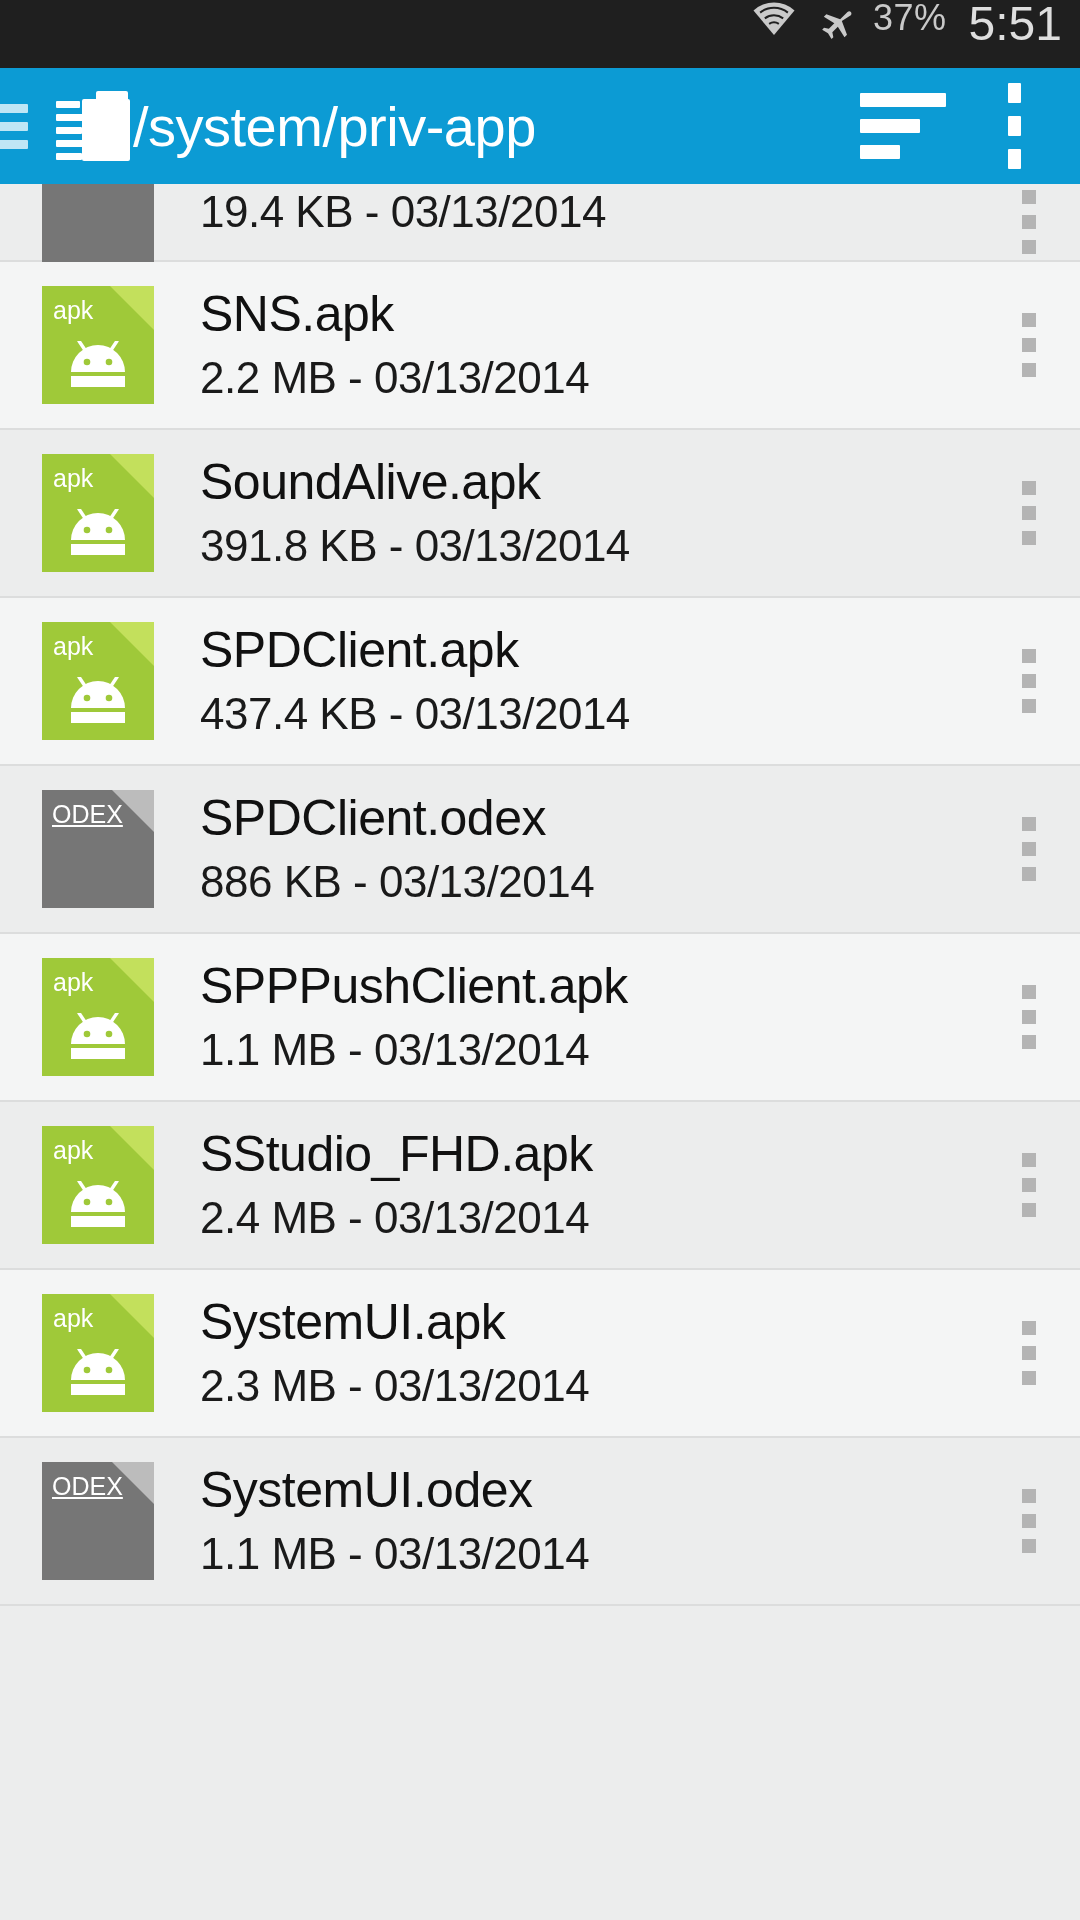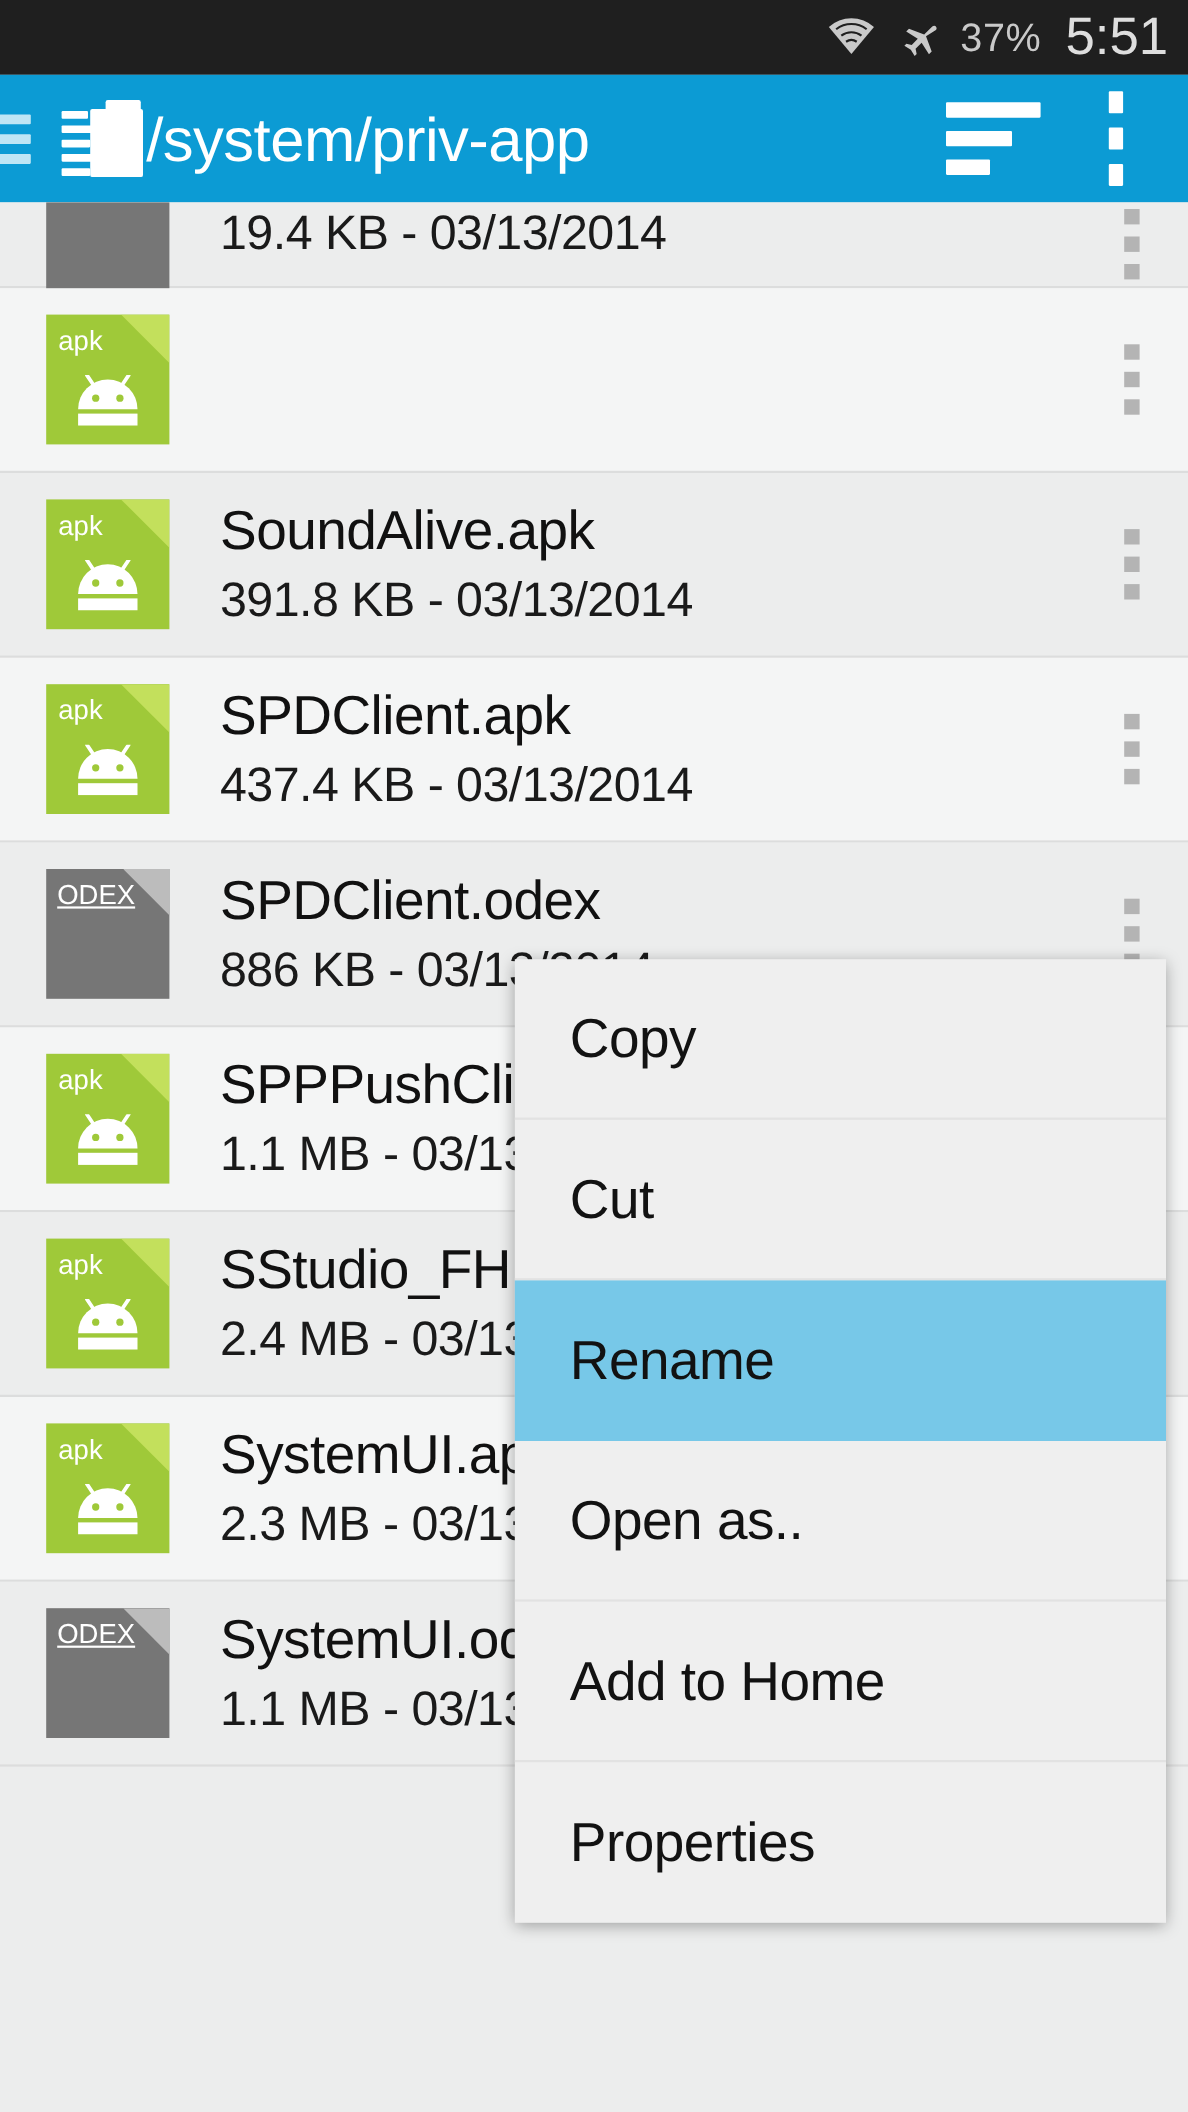--- a/index.html
+++ b/index.html
@@ -7,21 +7,21 @@
     width:1080px; height:1920px;
     background:#eceded;
     font-family:"Liberation Sans", sans-serif;
     overflow:hidden;
   }
   #screen { position:relative; width:1080px; height:1920px; overflow:hidden; background:#eceded; }
 
   
   .statusbar {
     position:absolute; top:0; left:0; width:1080px; height:68px;
-    background:#1f1f1f; display:flex; align-items:center;
+    background:#1f1f1f; display:flex; 
     justify-content:flex-end; padding-right:18px; gap:16px;
   }
   .sb-text {
     color:#c9c9c9; font-size:36px; font-weight:400;
     letter-spacing:0.5px; line-height:1;
   }
   .sb-time {
     color:#dedede; font-size:48px; font-weight:400;
     line-height:1; letter-spacing:0px; margin-left:6px;
   }
@@ -220,20 +220,24 @@
             <g stroke="#ffffff" stroke-width="3.4" stroke-linecap="round">
               <line x1="14" y1="0" x2="22" y2="12"></line>
               <line x1="52" y1="0" x2="44" y2="12"></line>
             </g>
             <path fill="#ffffff" d="M6 31 a27 27 0 0 1 54 0 z"></path>
             <circle cx="22" cy="21" r="3.3" fill="#9fc939"></circle>
             <circle cx="44" cy="21" r="3.3" fill="#9fc939"></circle>
             <rect x="6" y="35" width="54" height="11" fill="#ffffff"></rect>
           </svg>
         </div>
+        <div class="meta">
+          <div class="fname">SNS.apk</div>
+          <div class="fsub">2.2 MB - 03/13/2014</div>
+        </div>
         <div class="row-overflow">
           <i></i>
           <i></i>
           <i></i>
         </div>
       </div>
       <div class="row">
         <div class="ficon apk">
           <div class="page"></div>
           <div class="fold"></div>
@@ -390,23 +394,14 @@
           <div class="fsub">1.1 MB - 03/13/2014</div>
         </div>
         <div class="row-overflow">
           <i></i>
           <i></i>
           <i></i>
         </div>
       </div>
     </div>
 
-  <div class="popup">
-
-  <div class="popup-item">Copy</div>
-      <div class="popup-item">Cut</div>
-      <div class="popup-item selected">Rename</div>
-      <div class="popup-item">Open as..</div>
-      <div class="popup-item">Add to Home</div>
-      <div class="popup-item">Properties</div>
-    </div>
 
 </div>
 
 </body></html>

